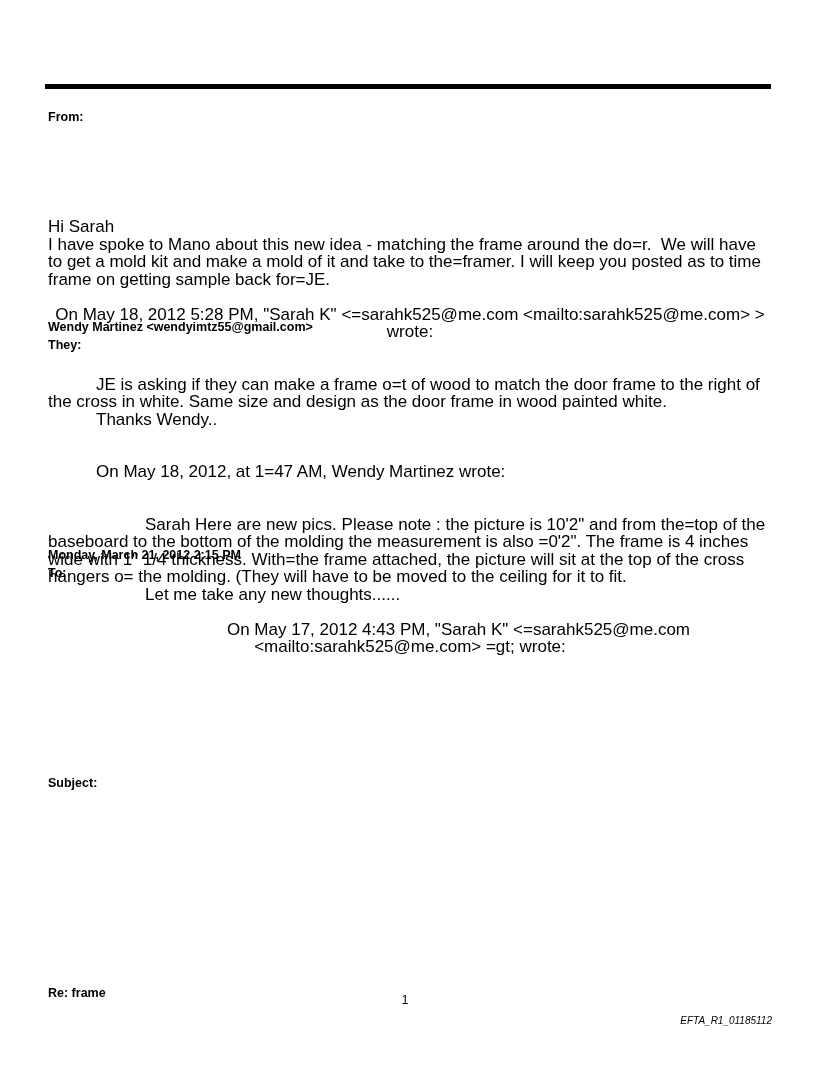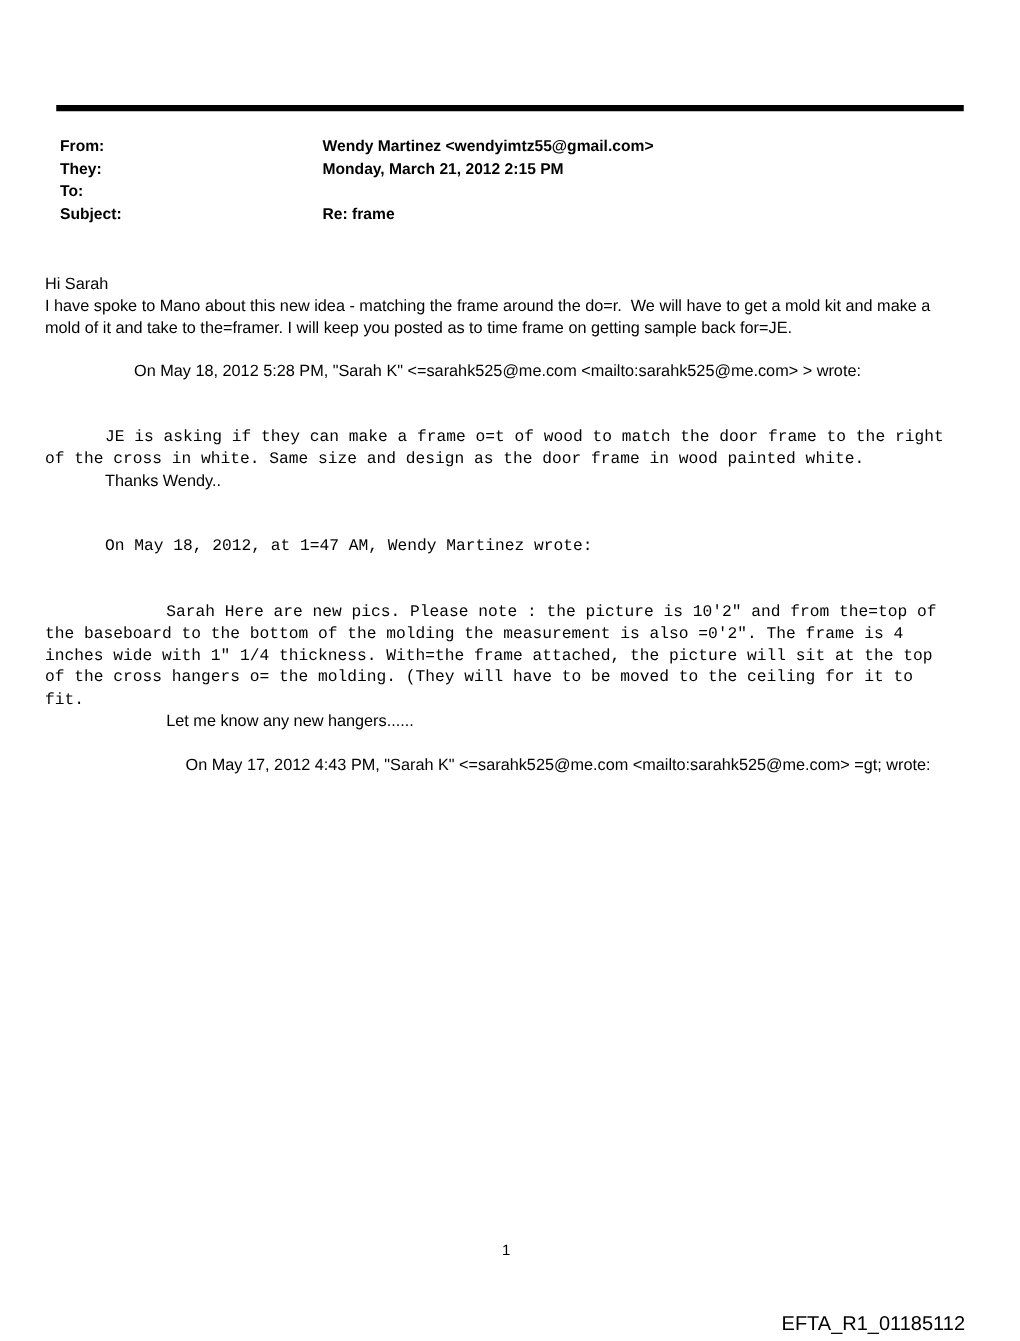--- a/index.html
+++ b/index.html
@@ -32,59 +32,61 @@
   .email-header {
     position: absolute;
     left: 48px;
     top: 108px;
     width: 724px;
     font-size: 12.5px;
     line-height: 18px;
   }
   .header-row {
     display: flex;
+    flex-direction: column;
   }
   .header-label {
     width: 210px;
     flex: 0 0 210px;
     font-weight: bold;
   }
   .header-value {
     flex: 1;
     font-weight: bold;
   }
   .email-body {
     position: absolute;
-    left: 36px;
+    left: 48px;
     top: 218px;
     width: 724px;
-    font-size: 13px;
+    font-size: 17px;
     line-height: 17.5px;
   }
   .email-body p {
     margin: 0;
     white-space: pre-wrap;
   }
   .indent1 { text-indent: 48px; }
   .indent2 { text-indent: 97px; }
   .gap1 { margin-top: 17.5px !important; text-align: center; }
-  .gap2 { margin-top: 35px !important; font-family: Liberation Mono, monospace; }
+  .gap2 { margin-top: 35px !important; }
   .page-number {
     position: absolute;
     left: 0;
     top: 993px;
     width: 810px;
     text-align: center;
     font-size: 12px;
   }
   .bates-number {
     position: absolute;
     right: 44px;
-    top: 1051px;
-    font-size: 16px;
+    top: 1015px;
+    font-size: 10px;
+    font-style: italic;
   }
 </style>
 </head>
 <body>
 
 <div class="page">
 
   <div class="top-rule"></div>
 
   <div class="email-header">
@@ -106,21 +108,21 @@
   </div>
 
   <div class="email-body">
     <p>Hi Sarah</p>
     <p>I have spoke to Mano about this new idea - matching the frame around the do=r.  We will have to get a mold kit and make a mold of it and take to the=framer. I will keep you posted as to time frame on getting sample back for=JE.</p>
     <p class="gap1">On May 18, 2012 5:28 PM, "Sarah K" &lt;=sarahk525@me.com &lt;mailto:sarahk525@me.com&gt; &gt; wrote:</p>
     <p class="gap2 indent1">JE is asking if they can make a frame o=t of wood to match the door frame to the right of the cross in white. Same size and design as the door frame in wood painted white.</p>
     <p class="indent1">Thanks Wendy..</p>
     <p class="gap2 indent1">On May 18, 2012, at 1=47 AM, Wendy Martinez wrote:</p>
     <p class="gap2 indent2">Sarah Here are new pics. Please note : the picture is 10'2" and from the=top of the baseboard to the bottom of the molding the measurement is also =0'2". The frame is 4 inches wide with 1" 1/4 thickness. With=the frame attached, the picture will sit at the top of the cross hangers o= the molding. (They will have to be moved to the ceiling for it to fit.</p>
-    <p class="indent2">Let me know any new hangers......</p>
+    <p class="indent2">Let me take any new thoughts......</p>
     <p class="gap1 indent2">On May 17, 2012 4:43 PM, "Sarah K" &lt;=sarahk525@me.com &lt;mailto:sarahk525@me.com&gt; =gt; wrote:</p>
   </div>
 
   <div class="page-number">1</div>
 
   <div class="bates-number">EFTA_R1_01185112</div>
 
 </div>
 
 </body></html>

